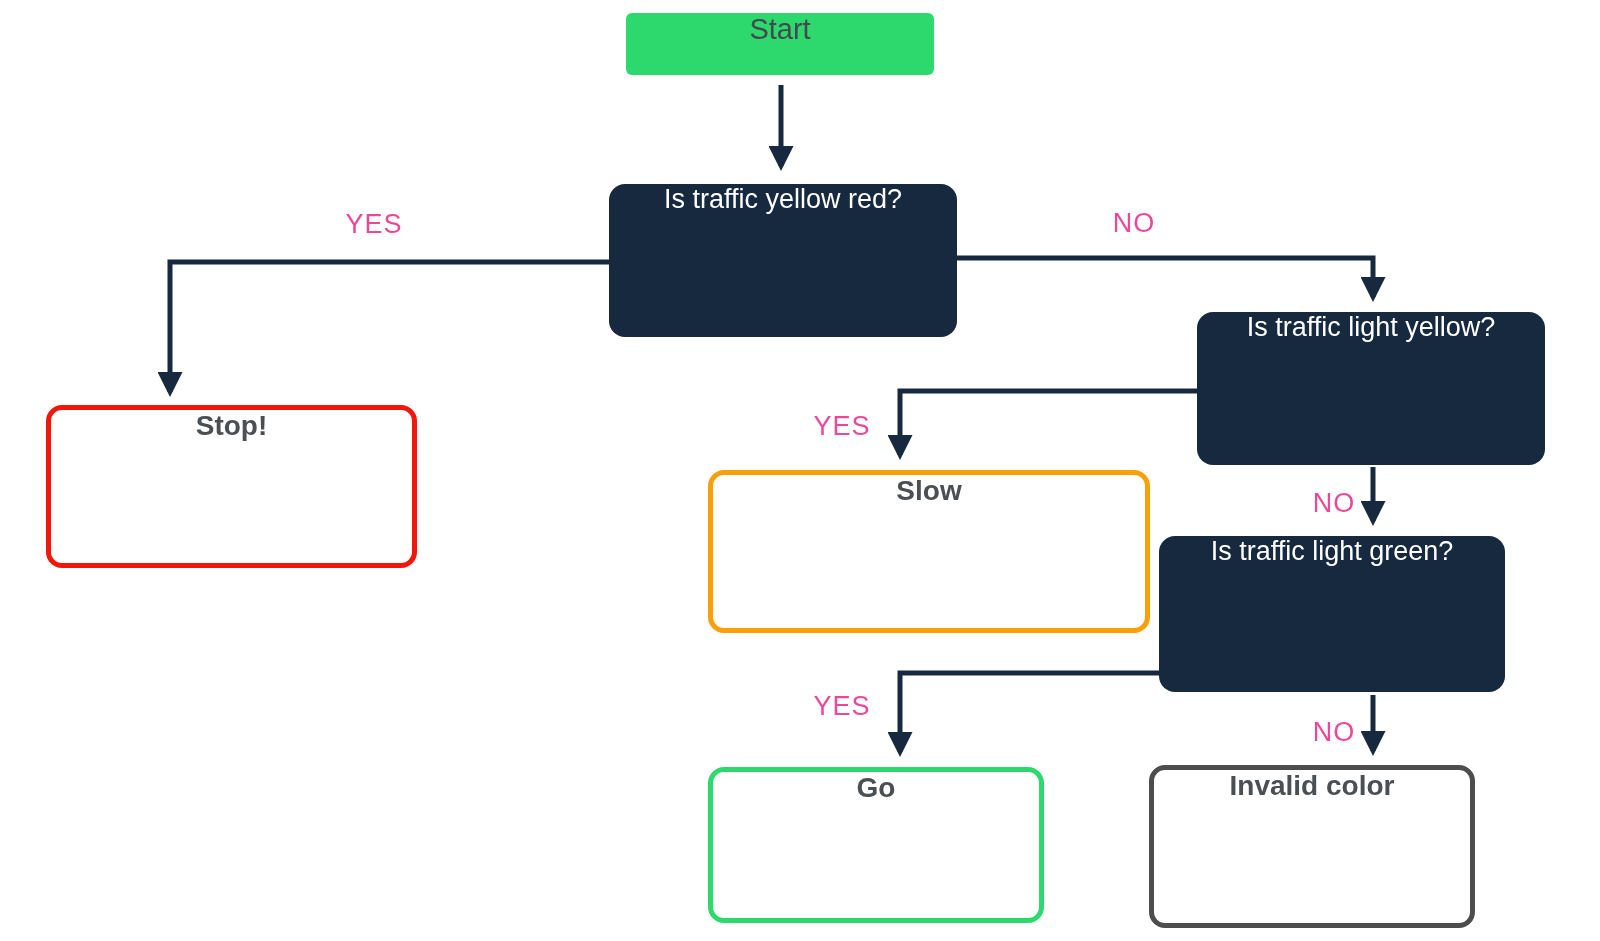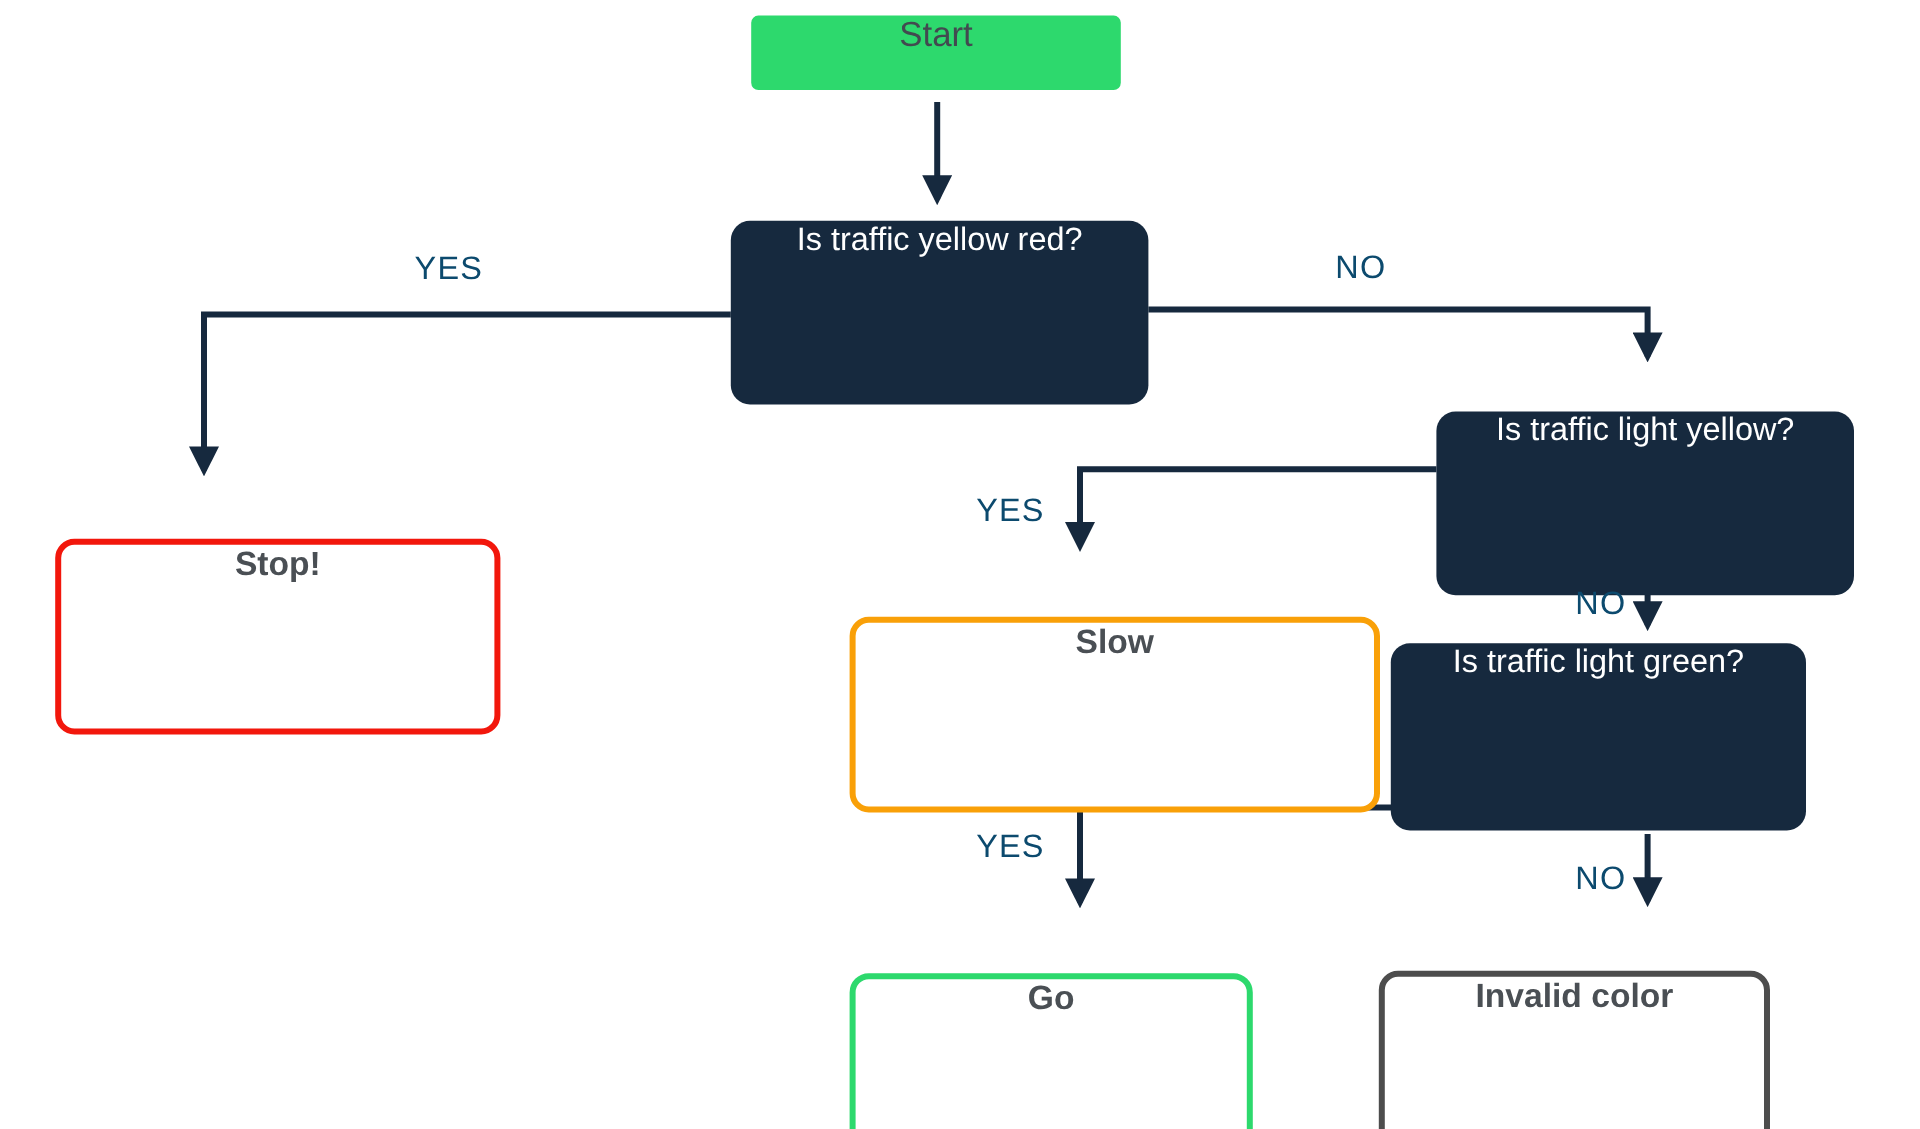--- a/index.html
+++ b/index.html
@@ -39,34 +39,33 @@
     font-size: 27px;
     font-weight: 400;
   }
   .node--result {
     background: #ffffff;
     border-radius: 16px;
     border: 5px solid #4d4d4d;
     color: #4a4f54;
     font-size: 28px;
     font-weight: 700;
-    margin-top: 44px;
   }
   #node-start   { left: 626px;  top: 13px;  width: 308px; height: 62px;  }
   #node-q-red   { left: 609px;  top: 184px; width: 348px; height: 153px; }
   #node-stop    { left: 46px;   top: 405px; width: 371px; height: 163px; border-color: #f2170c; }
-  #node-q-yellow{ left: 1197px; top: 312px; width: 348px; height: 153px; margin-top: 31px; }
+  #node-q-yellow{ left: 1197px; top: 312px; width: 348px; height: 153px; }
   #node-slow    { left: 708px;  top: 470px; width: 442px; height: 163px; border-color: #f9a008; }
   #node-q-green { left: 1159px; top: 536px; width: 346px; height: 156px; }
   #node-go      { left: 708px;  top: 767px; width: 336px; height: 156px; border-color: #2dd96d; }
   #node-invalid { left: 1149px; top: 765px; width: 326px; height: 163px; border-color: #4d4d4d; }
   .edge-label {
     position: absolute;
     transform: translate(-50%, -50%);
-    color: #0c4a6e;
+    color: #ec4899;
     font-size: 27px;
     font-weight: 400;
     letter-spacing: 1px;
     white-space: nowrap;
   }
   #label-yes-stop    { left: 374px;  top: 224px; }
   #label-no-yellow   { left: 1134px; top: 223px; }
   #label-yes-slow    { left: 842px;  top: 426px; }
   #label-no-green    { left: 1334px; top: 503px; }
   #label-yes-go      { left: 842px;  top: 706px; }

